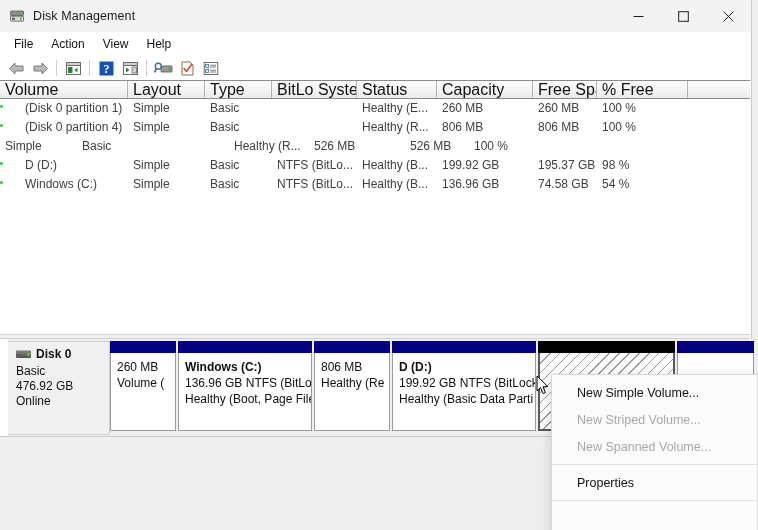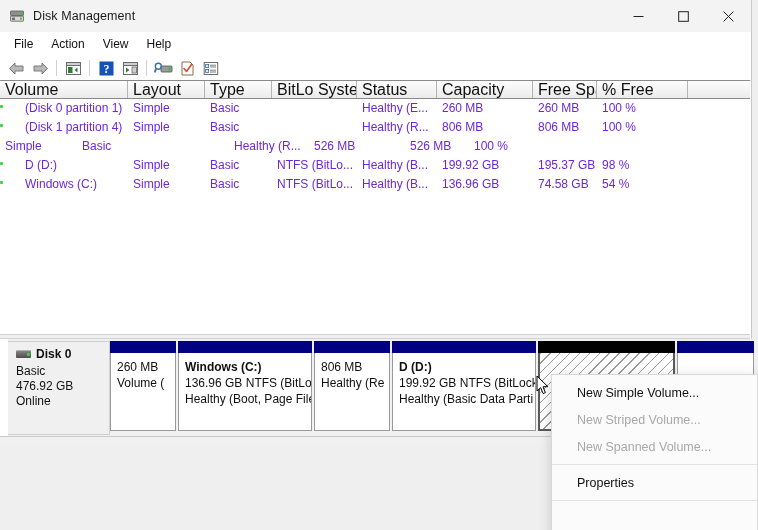--- a/index.html
+++ b/index.html
@@ -134,21 +134,21 @@
     white-space: nowrap;
   }
   #listbody { }
   .vrow {
     display: flex;
     height: 19px;
     align-items: center;
   }
   .vrow .vcell {
     font-size: 12px;
-    color: #6d28d9;
+    color: #404040;
     box-sizing: border-box;
     white-space: nowrap;
     overflow: hidden;
     padding-left: 5px;
     line-height: 17px;
   }
   .vrow .vcell.first {
     display: flex;
     align-items: center;
     padding-left: 4px;
@@ -461,21 +461,21 @@
         <div class="vcell" style="width:85px"></div>
         <div class="vcell" style="width:80px">Healthy (E...</div>
         <div class="vcell" style="width:96px">260 MB</div>
         <div class="vcell" style="width:64px">260 MB</div>
         <div class="vcell" style="width:91px">100 %</div>
       </div>
 
       <div class="vrow">
         <div class="vcell first" style="width:128px">
           <span class="voliconwrap"><span class="drive-icon"></span></span>
-          <span>(Disk 1 partition 4)</span>
+          <span>(Disk 0 partition 4)</span>
         </div>
         <div class="vcell" style="width:77px">Simple</div>
         <div class="vcell" style="width:67px">Basic</div>
         <div class="vcell" style="width:85px"></div>
         <div class="vcell" style="width:80px">Healthy (R...</div>
         <div class="vcell" style="width:96px">806 MB</div>
         <div class="vcell" style="width:64px">806 MB</div>
         <div class="vcell" style="width:91px">100 %</div>
       </div>
 

